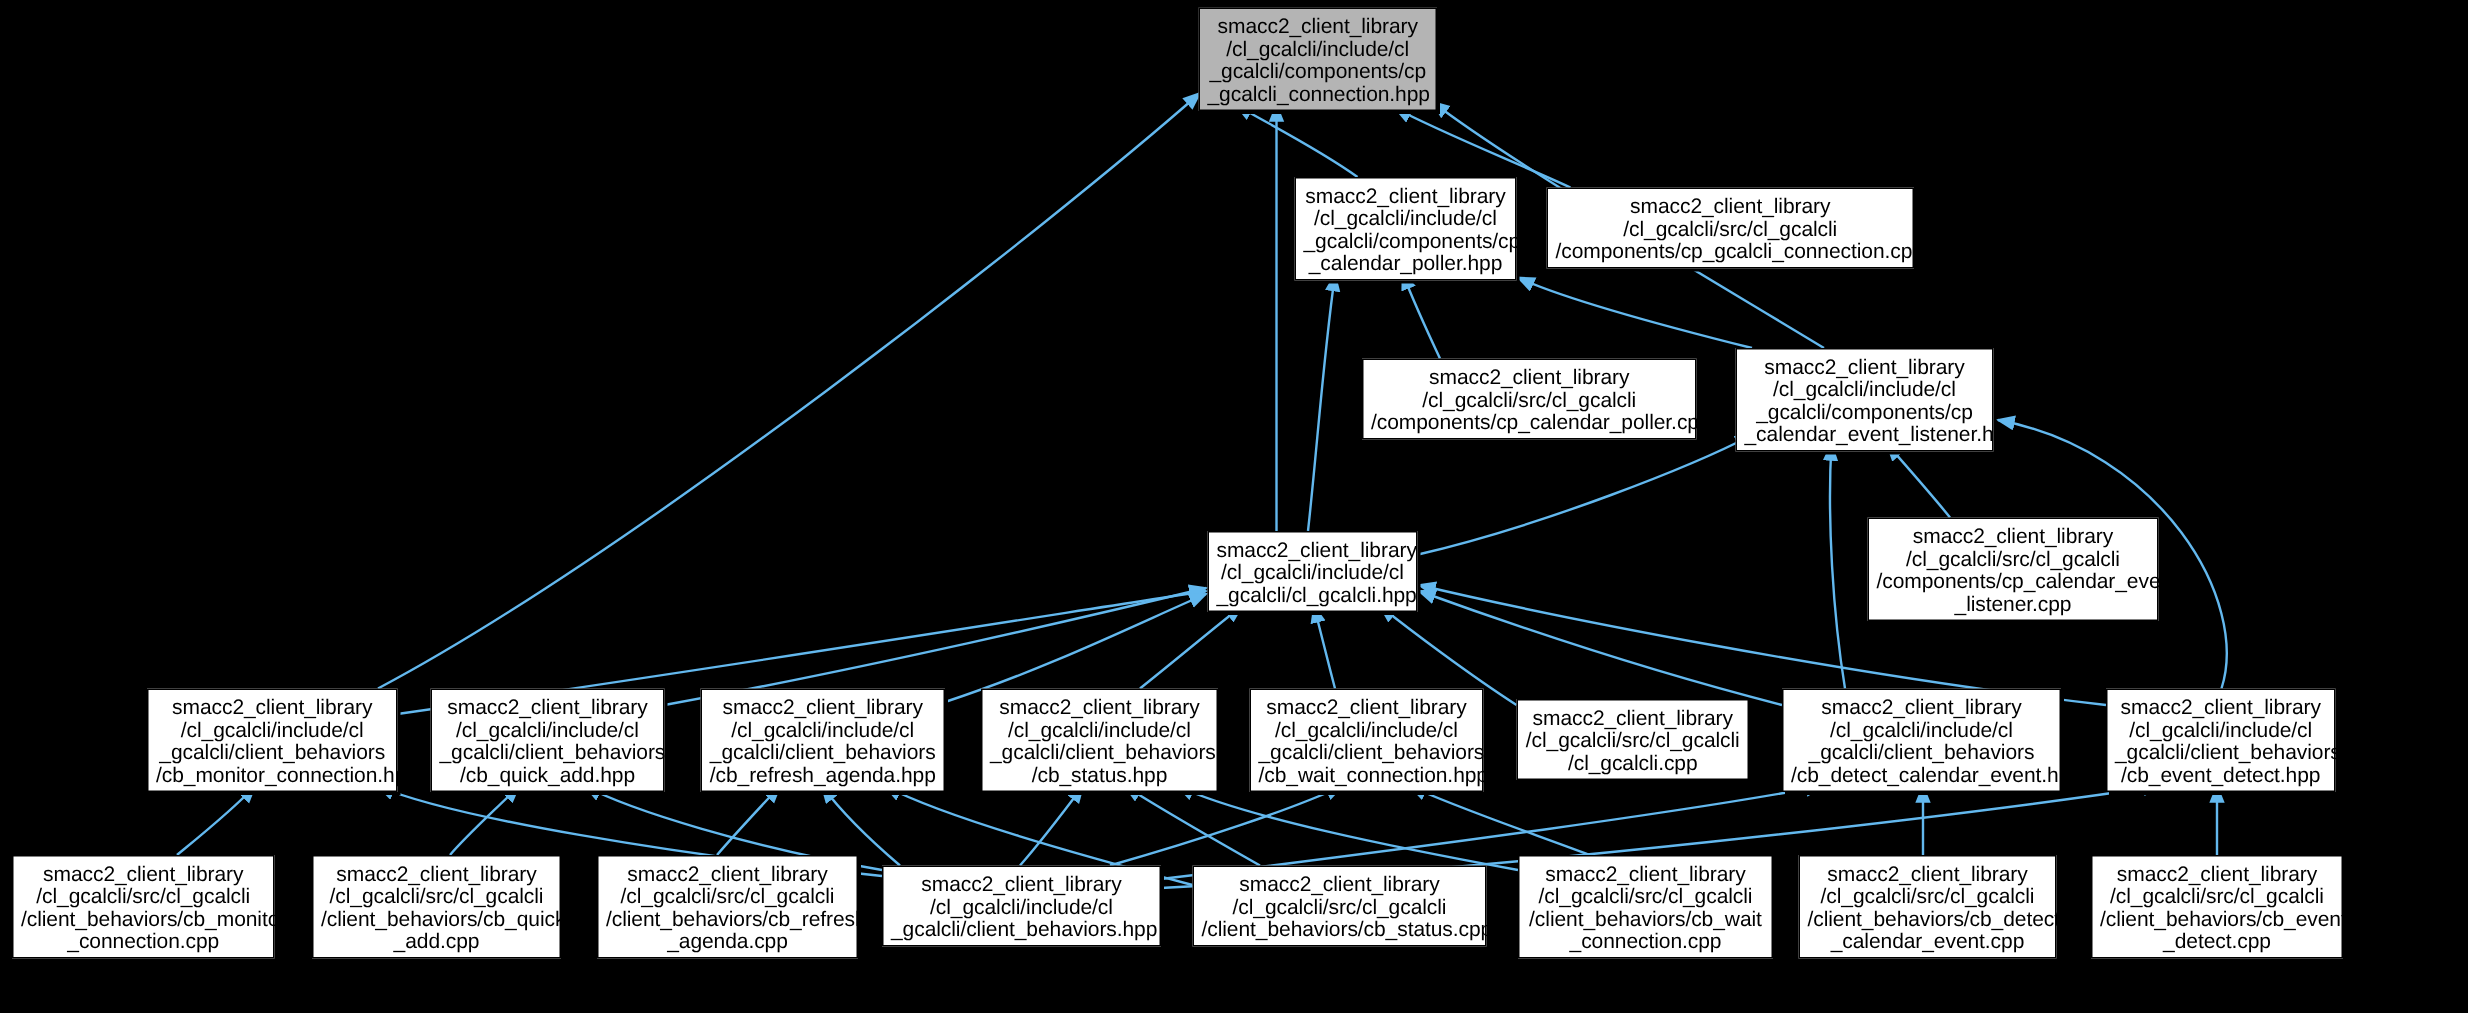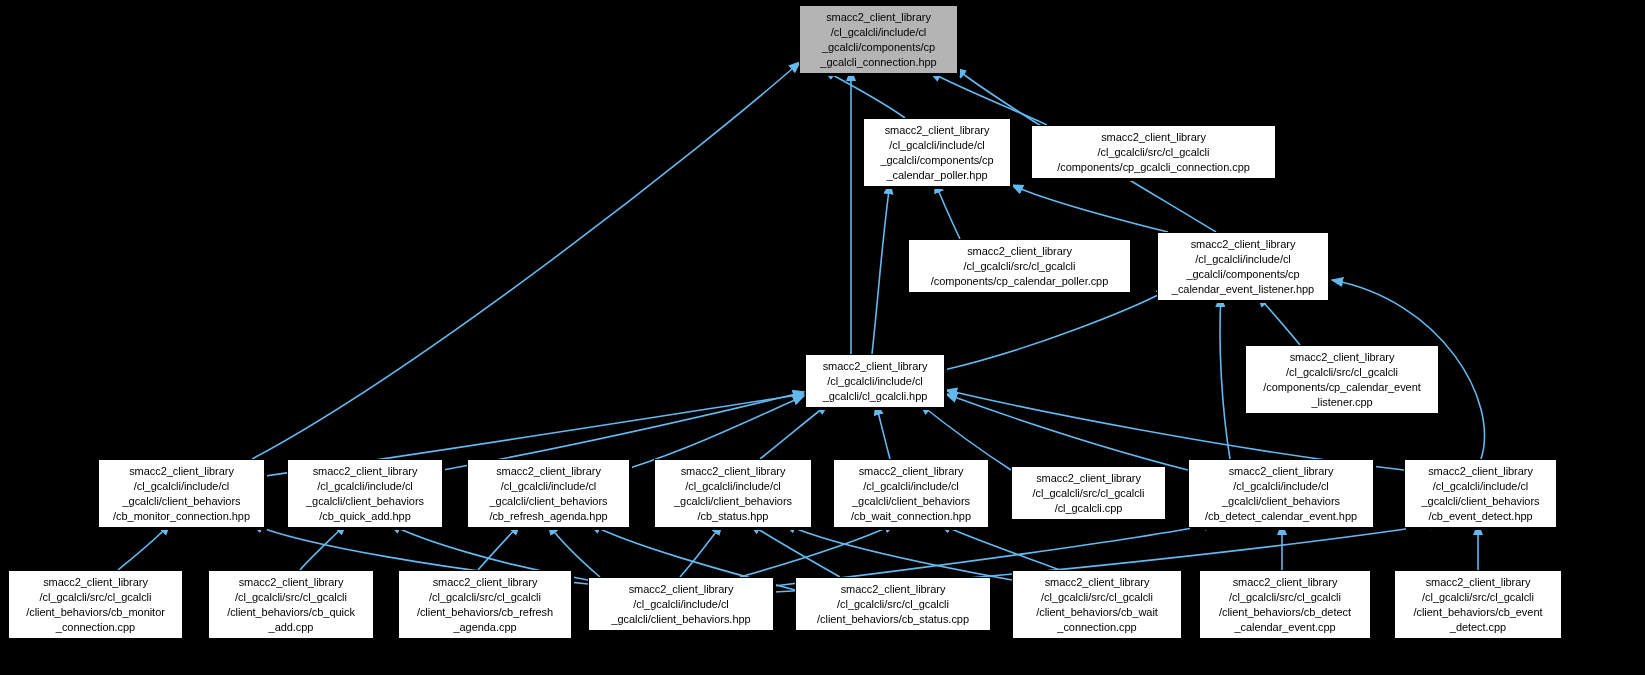--- a/index.html
+++ b/index.html
@@ -20,21 +20,21 @@
     left: 0; top: 0;
     width: 1645px; height: 675px;
     pointer-events: none;
   }
   .node {
     position: absolute;
     box-sizing: border-box;
     background: #ffffff;
     border: 1px solid #000000;
     color: #000000;
-    font-size: 11px;
+    font-size: 14px;
     line-height: 15.1px;
     padding: 4px 5px 3px 5px;
     text-align: center;
     white-space: pre;
     box-shadow: 2px 2px 0 0 rgba(0,0,0,1);
     z-index: 2;
     letter-spacing: -0.05px;
   }
   .node.root {
     background: #b4b4b4;

